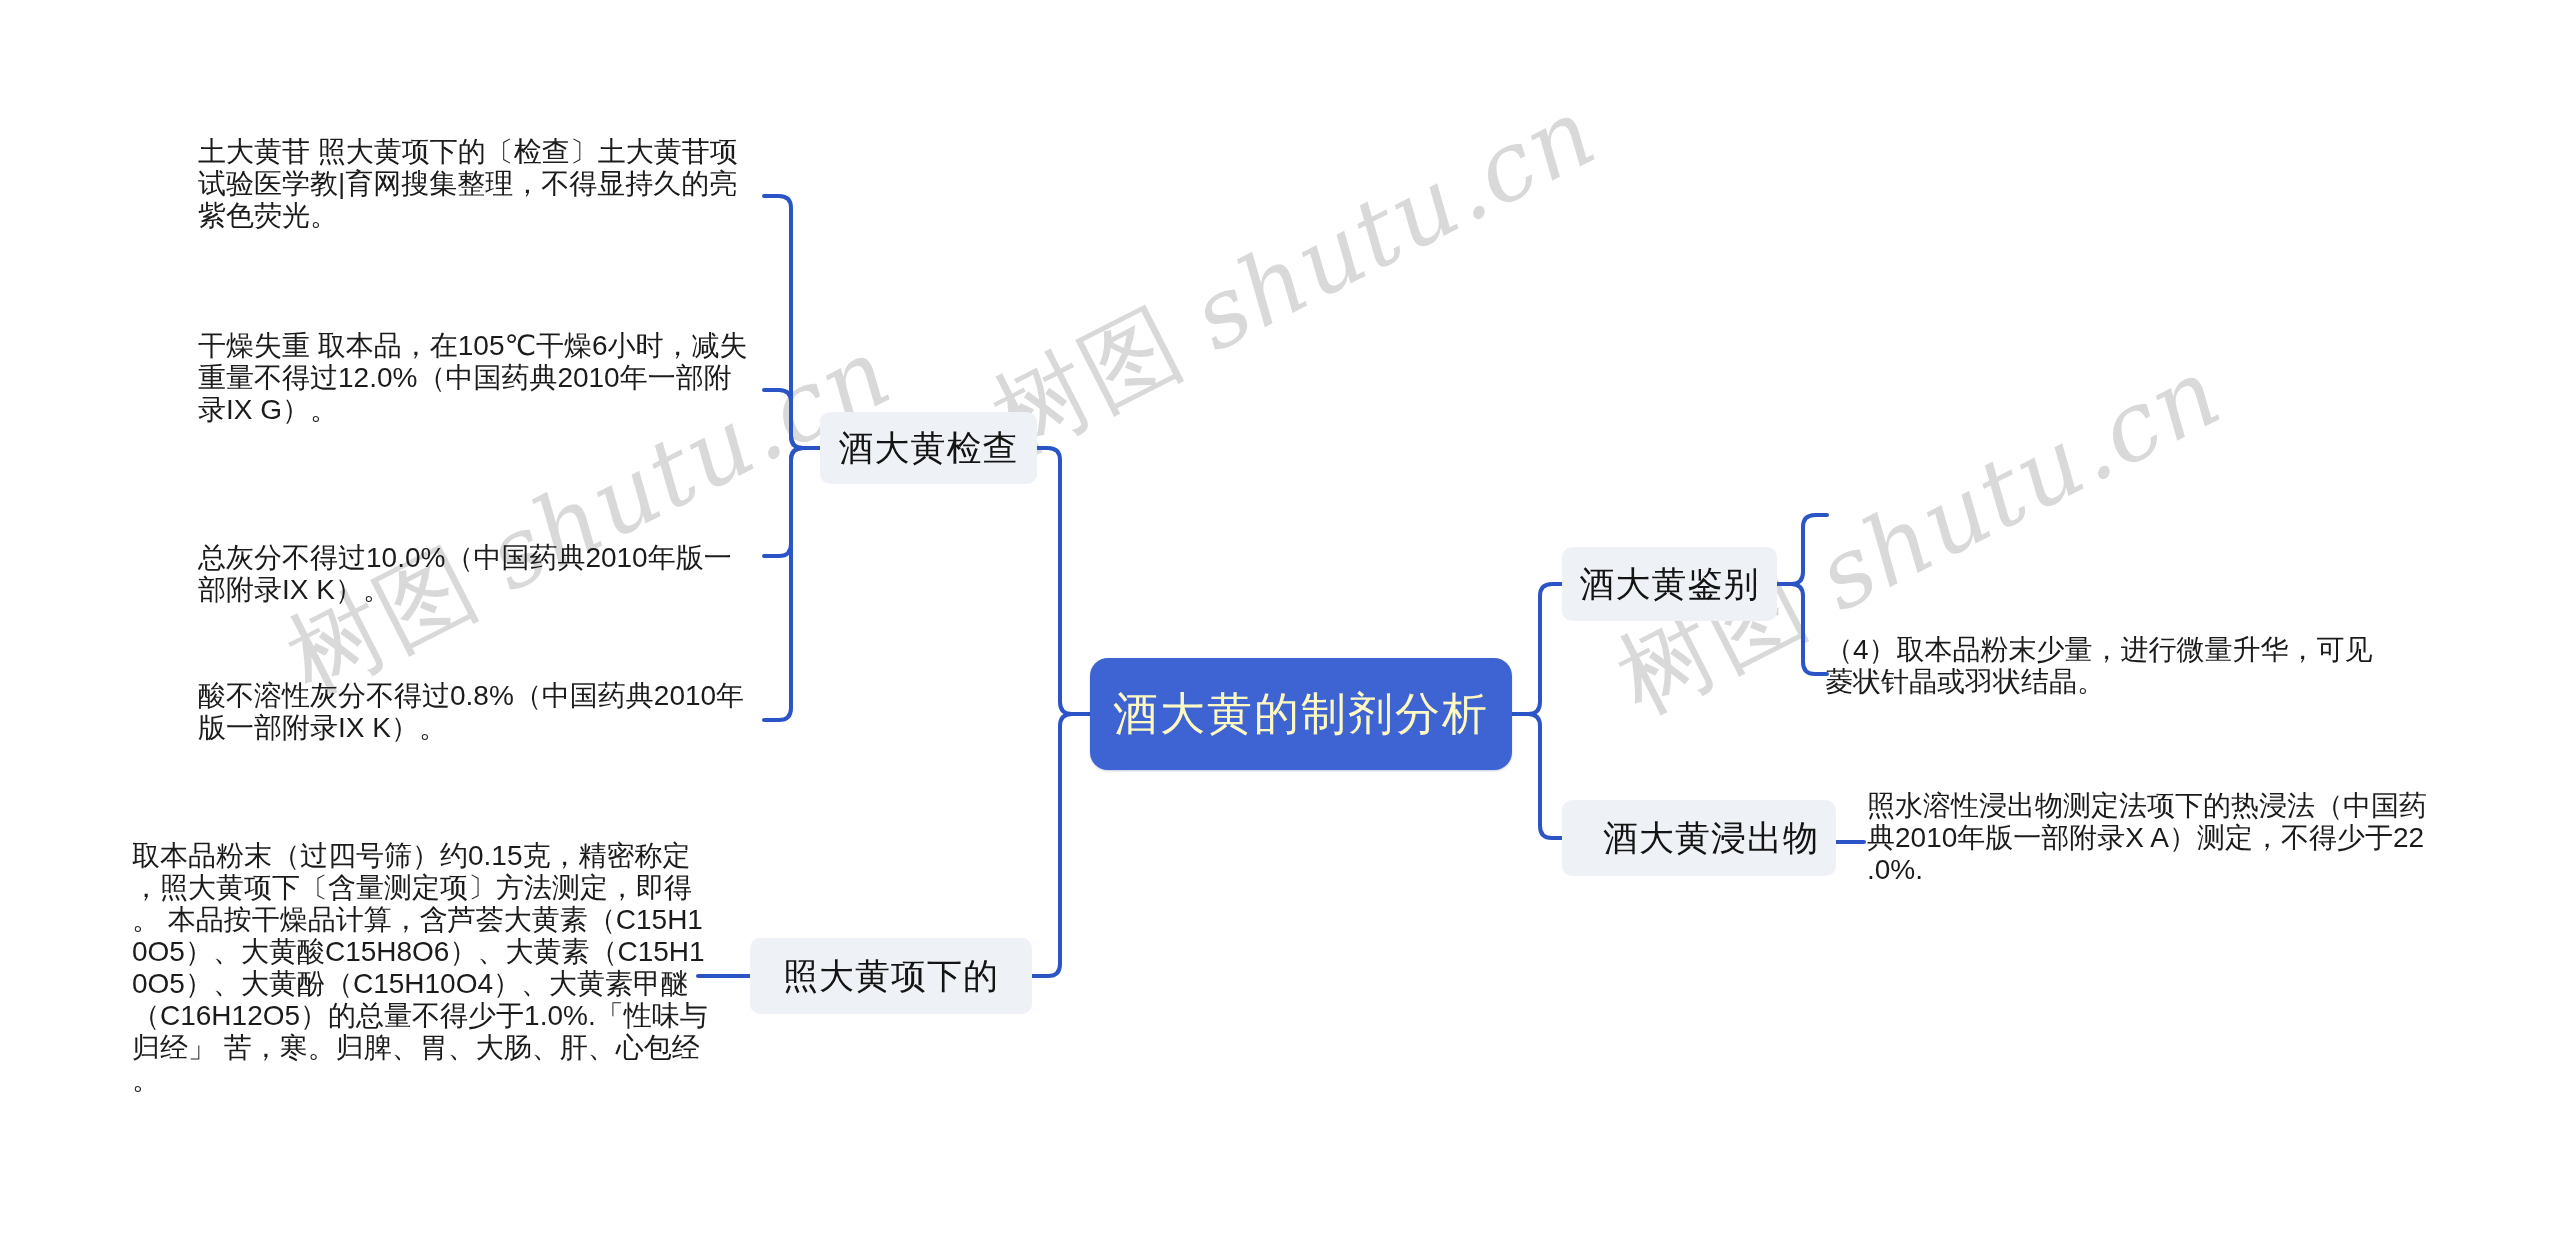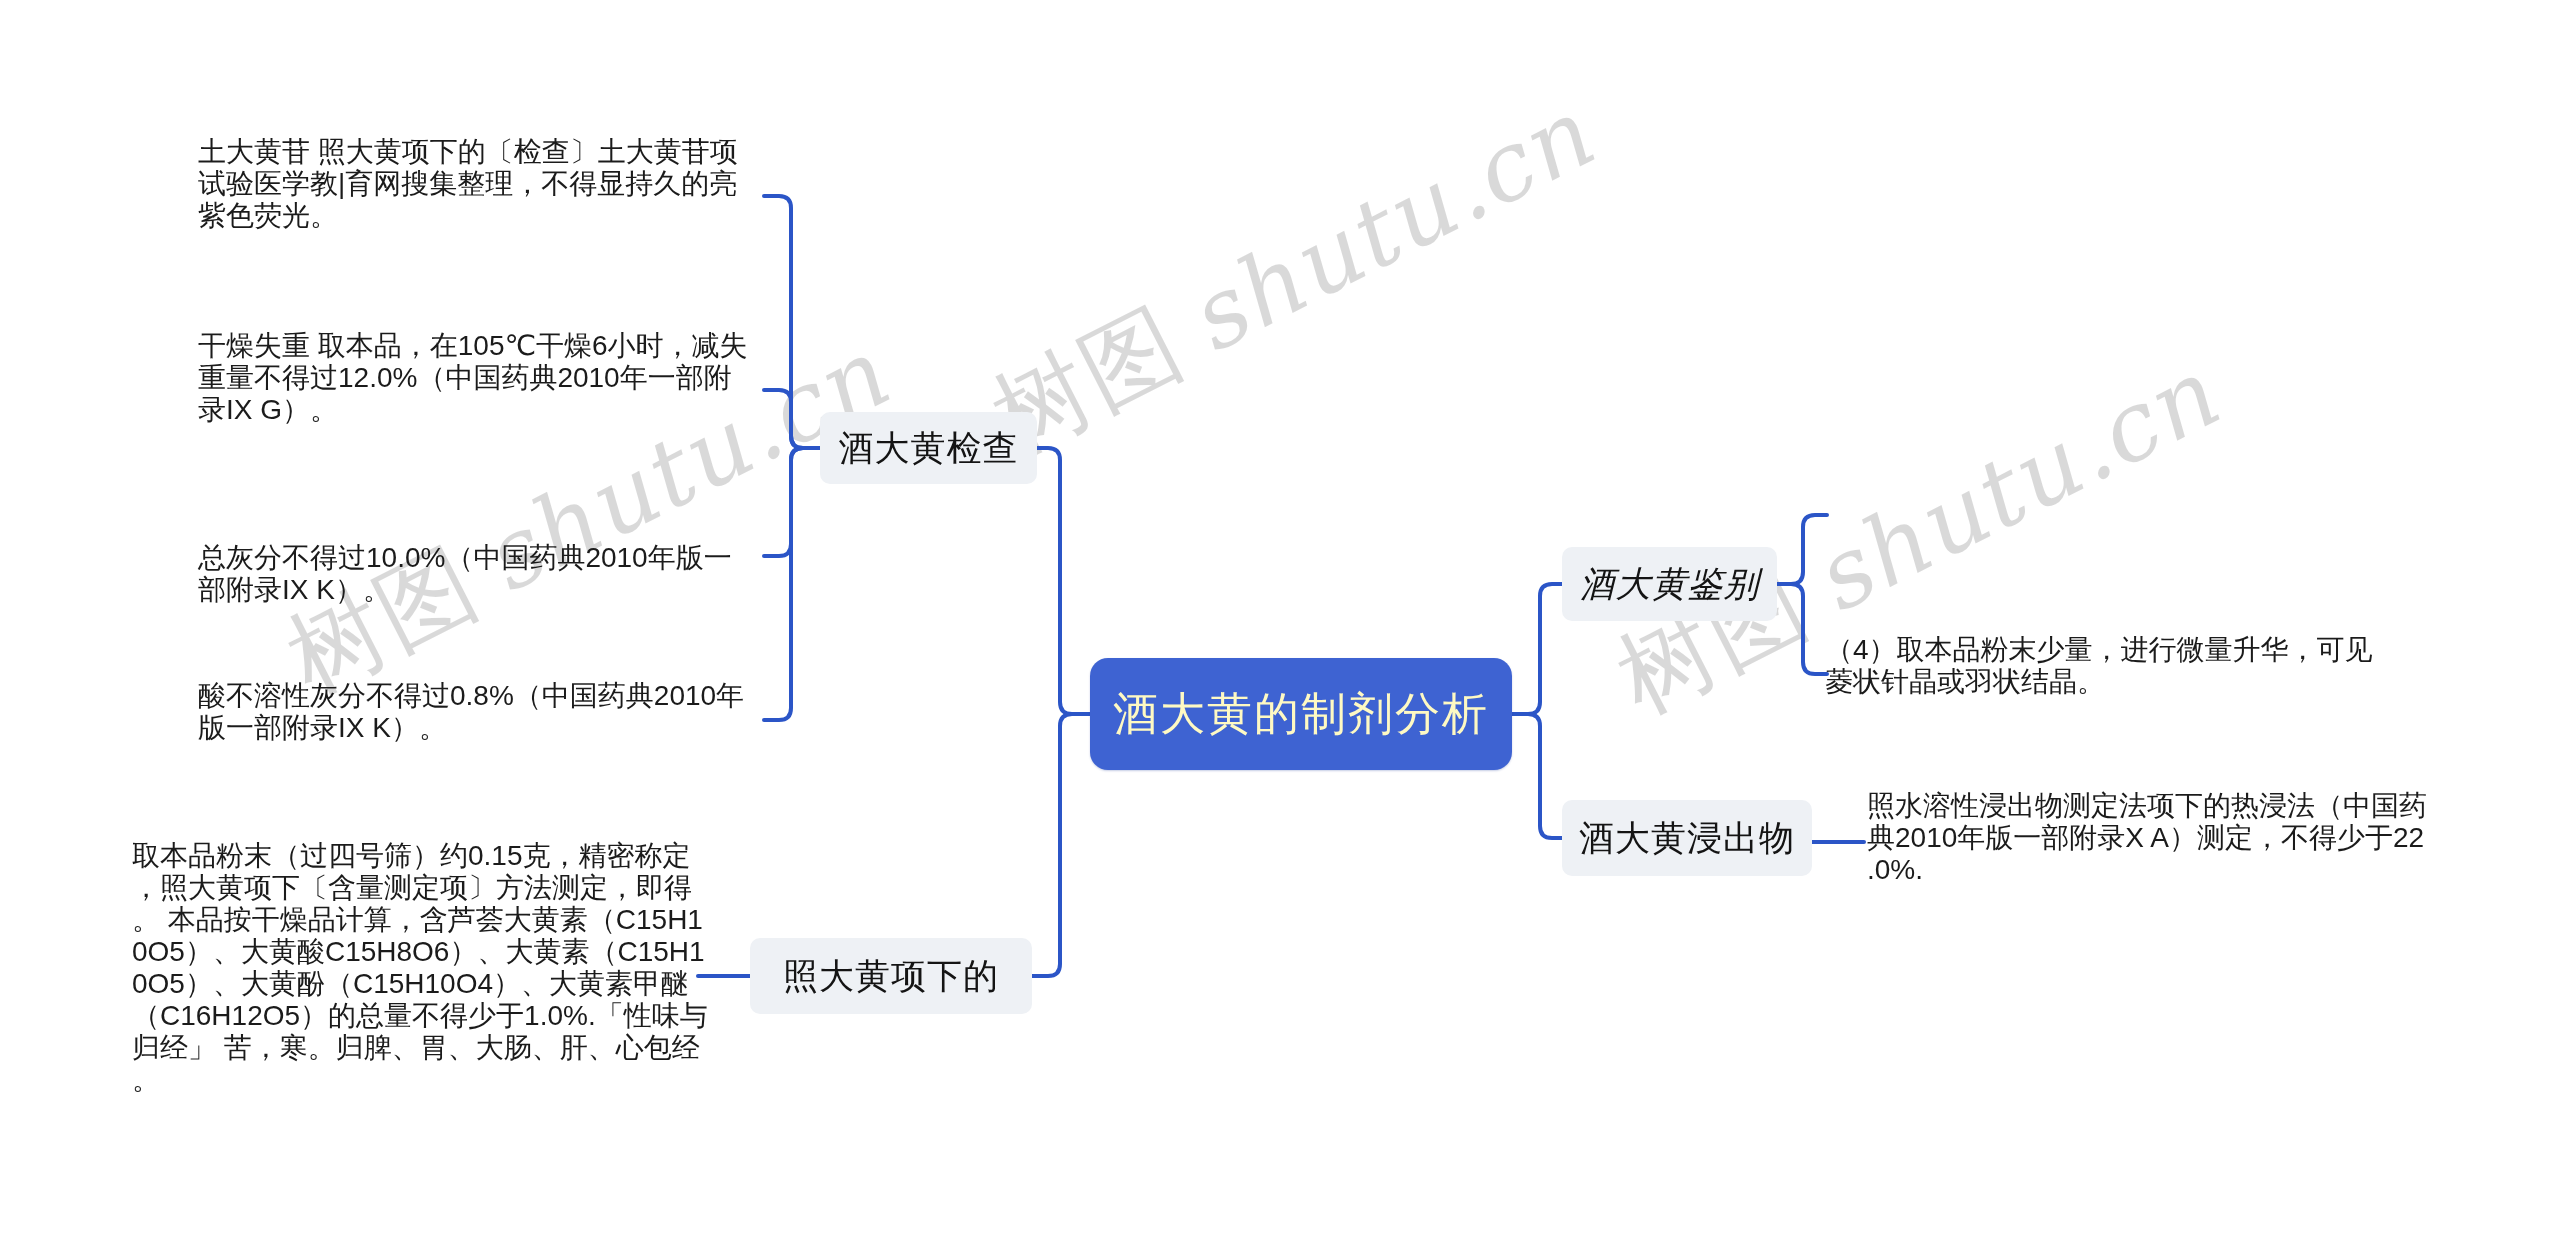--- a/index.html
+++ b/index.html
@@ -65,18 +65,18 @@
   <div class="topic-text" style="left:198px;top:330px;width:555px;">干燥失重 取本品，在105℃干燥6小时，减失重量不得过12.0%（中国药典2010年一部附录IX G）。</div>
   <div class="topic-text" style="left:198px;top:542px;width:555px;">总灰分不得过10.0%（中国药典2010年版一部附录IX K）。</div>
   <div class="topic-text" style="left:198px;top:680px;width:555px;">酸不溶性灰分不得过0.8%（中国药典2010年版一部附录IX K）。</div>
   <div class="topic-text" style="left:132px;top:840px;width:580px;">取本品粉末（过四号筛）约0.15克，精密称定，照大黄项下〔含量测定项〕方法测定，即得。 本品按干燥品计算，含芦荟大黄素（C15H10O5）、大黄酸C15H8O6）、大黄素（C15H10O5）、大黄酚（C15H10O4）、大黄素甲醚（C16H12O5）的总量不得少于1.0%.「性味与归经」 苦，寒。归脾、胃、大肠、肝、心包经。</div>
 
   <div class="topic-text" style="left:1825px;top:634px;width:560px;">（4）取本品粉末少量，进行微量升华，可见菱状针晶或羽状结晶。</div>
   <div class="topic-text" style="left:1867px;top:790px;width:562px;">照水溶性浸出物测定法项下的热浸法（中国药典2010年版一部附录X A）测定，不得少于22.0%.</div>
 
   <div class="pill" style="left:820px;top:412px;width:217px;height:72px;">酒大黄检查</div>
   <div class="pill" style="left:750px;top:938px;width:282px;height:76px;">照大黄项下的</div>
-  <div class="pill" style="left:1562px;top:547px;width:215px;height:74px;font-style:italic;">酒大黄鉴别</div>
-  <div class="pill" style="left:1562px;top:800px;width:250px;height:76px;">酒大黄浸出物</div>
+  <div class="pill" style="left:1562px;top:547px;width:215px;height:74px;">酒大黄鉴别</div>
+  <div class="pill" style="left:1562px;top:800px;width:250px;height:76px;padding-left:24px;">酒大黄浸出物</div>
 
   <div class="root-pill" style="left:1090px;top:658px;width:422px;height:112px;">酒大黄的制剂分析</div>
 
 </div>
 
 </body></html>

